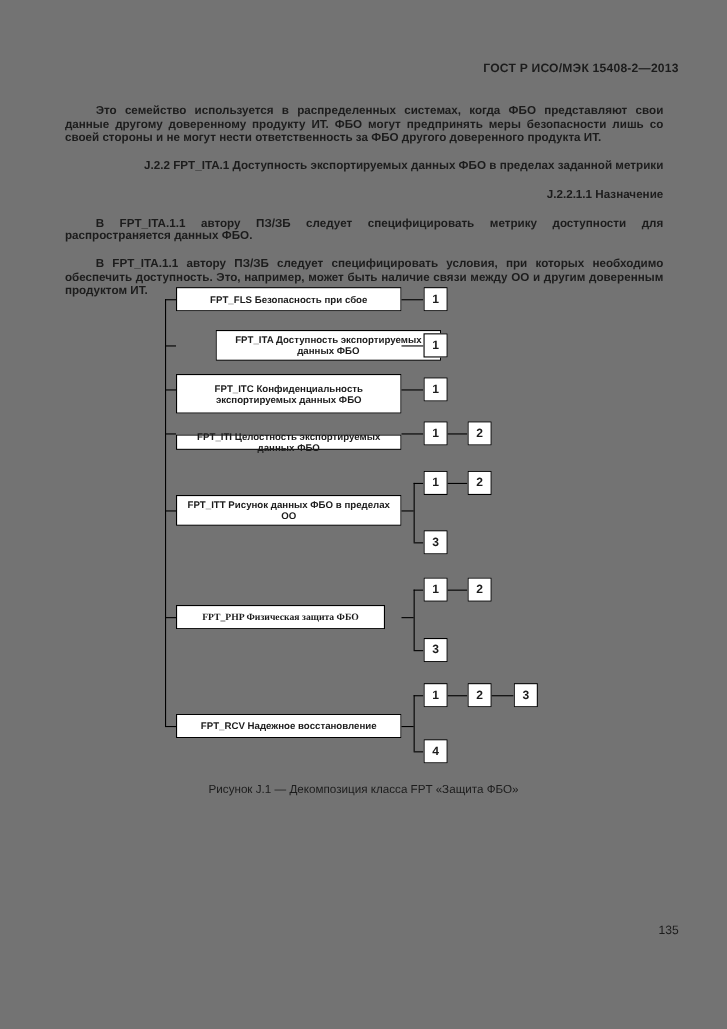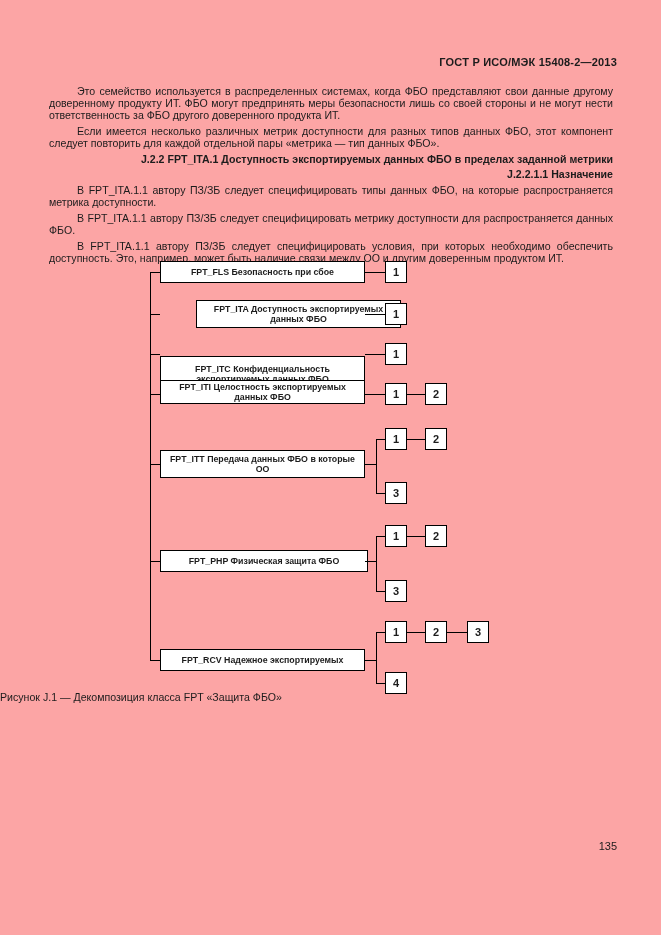--- a/index.html
+++ b/index.html
@@ -1,127 +1,125 @@
 <!DOCTYPE html>
 <html><head>
 <meta charset="utf-8">
 <style>
   html,body { margin:0; padding:0; background:#e8e8e8; }
   .page {
     position:relative;
     width:661px; height:935px;
     margin:0 auto;
-    background:#fca5a5;
+    background:#737373;
     font-family:"Liberation Sans", sans-serif;
     color:#1c1c1c;
     overflow:hidden;
   }
   .doc-header {
     position:absolute; top:56px; right:44px;
     font-size:11px; font-weight:bold; letter-spacing:0.2px;
   }
   .body-text {
     position:absolute; top:82px; left:45px; width:572px;
     font-size:10.6px; line-height:11.9px; text-align:justify;
   }
-  .body-text p { margin:4px; text-indent:28px; }
+  .body-text p { margin:14px; text-indent:28px;font-weight:bold; }
   .heading { font-weight:bold; text-align:right; }
 
   .diagram { position:absolute; top:258px; left:0; width:661px; height:445px; }
   .fbox {
     position:absolute; box-sizing:border-box;
     border:1px solid #000; background:#fff;
     display:flex; align-items:center; justify-content:center;
     text-align:center; font-size:8.8px; font-weight:bold; line-height:10.5px;
     padding:1px 6px;
   }
   .nbox {
     position:absolute; box-sizing:border-box;
     width:22px; height:22px; border:1px solid #000; background:#fff;
     display:flex; align-items:center; justify-content:center;
     font-size:11px; font-weight:bold;
   }
   .hline { position:absolute; height:1px; background:#000; }
   .vline { position:absolute; width:1px; background:#000; }
 
   .caption {
-    position:absolute; top:691px; left:0; width:661px;
-    text-align:left; font-size:10.6px;
+    position:absolute; top:712px; left:0; width:661px;
+    text-align:center; font-size:10.6px;
   }
   .page-number {
     position:absolute; top:840px; right:44px; font-size:11px;
   }
 </style>
 </head>
 <body>
 
 <div class="page">
 
   <div class="doc-header">ГОСТ Р ИСО/МЭК 15408-2—2013</div>
 
   <div class="body-text">
     <p>Это семейство используется в распределенных системах, когда ФБО представляют свои данные другому доверенному продукту ИТ. ФБО могут предпринять меры безопасности лишь со своей стороны и не могут нести ответственность за ФБО другого доверенного продукта ИТ.</p>
-    <p>Если имеется несколько различных метрик доступности для разных типов данных ФБО, этот компонент следует повторить для каждой отдельной пары «метрика — тип данных ФБО».</p>
     <p class="heading">J.2.2 FPT_ITA.1 Доступность экспортируемых данных ФБО в пределах заданной метрики</p>
     <p class="heading">J.2.2.1.1 Назначение</p>
-    <p>В FPT_ITA.1.1 автору ПЗ/ЗБ следует специфицировать типы данных ФБО, на которые распространяется метрика доступности.</p>
     <p>В FPT_ITA.1.1 автору ПЗ/ЗБ следует специфицировать метрику доступности для распространяется данных ФБО.</p>
     <p>В FPT_ITA.1.1 автору ПЗ/ЗБ следует специфицировать условия, при которых необходимо обеспечить доступность. Это, например, может быть наличие связи между ОО и другим доверенным продуктом ИТ.</p>
   </div>
 
   <div class="diagram">
 
     <div class="vline" style="left:150px; top:14px; height:388px;"></div>
 
     <div class="hline" style="left:150px; top:14px; width:10px;"></div>
     <div class="fbox" style="left:160px; top:3px; width:205px; height:22px;">FPT_FLS Безопасность при сбое</div>
     <div class="hline" style="left:365px; top:14px; width:20px;"></div>
     <div class="nbox" style="left:385px; top:3px;">1</div>
 
     <div class="hline" style="left:150px; top:56px; width:10px;"></div>
     <div class="fbox" style="left:160px; top:42px; width:205px; height:28px;margin-left:36px;">FPT_ITA Доступность экспортируемых данных ФБО</div>
     <div class="hline" style="left:365px; top:56px; width:20px;"></div>
     <div class="nbox" style="left:385px; top:45px;">1</div>
 
     <div class="hline" style="left:150px; top:96px; width:10px;"></div>
-    <div class="fbox" style="left:160px; top:82px; width:205px; height:36px;margin-top:16px;">FPT_ITC Конфиденциальность экспортируемых данных ФБО</div>
+    <div class="fbox" style="left:160px; top:82px; width:205px; height:36px;">FPT_ITC Конфиденциальность экспортируемых данных ФБО</div>
     <div class="hline" style="left:365px; top:96px; width:20px;"></div>
     <div class="nbox" style="left:385px; top:85px;">1</div>
 
     <div class="hline" style="left:150px; top:136px; width:10px;"></div>
-    <div class="fbox" style="left:160px; top:122px; width:205px; height:24px;">FPT_ITI Целостность экспортируемых данных ФБО</div>
+    <div class="fbox" style="left:160px; top:137px; width:205px; height:14px;">FPT_ITI Целостность экспортируемых данных ФБО</div>
     <div class="hline" style="left:365px; top:136px; width:20px;"></div>
     <div class="nbox" style="left:385px; top:125px;">1</div>
     <div class="hline" style="left:407px; top:136px; width:18px;"></div>
     <div class="nbox" style="left:425px; top:125px;">2</div>
 
     <div class="hline" style="left:150px; top:206px; width:10px;"></div>
-    <div class="fbox" style="left:160px; top:192px; width:205px; height:28px;">FPT_ITT Передача данных ФБО в которые ОО</div>
+    <div class="fbox" style="left:160px; top:192px; width:205px; height:28px;">FPT_ITT Рисунок данных ФБО в пределах ОО</div>
     <div class="hline" style="left:365px; top:206px; width:11px;"></div>
     <div class="vline" style="left:376px; top:181px; height:54px;"></div>
     <div class="hline" style="left:376px; top:181px; width:9px;"></div>
     <div class="nbox" style="left:385px; top:170px;">1</div>
     <div class="hline" style="left:407px; top:181px; width:18px;"></div>
     <div class="nbox" style="left:425px; top:170px;">2</div>
     <div class="hline" style="left:376px; top:235px; width:9px;"></div>
     <div class="nbox" style="left:385px; top:224px;">3</div>
 
     <div class="hline" style="left:150px; top:303px; width:10px;"></div>
-    <div class="fbox" style="left:160px; top:292px; width:208px; height:22px;">FPT_PHP Физическая защита ФБО</div>
+    <div class="fbox" style="left:160px; top:292px; width:190px; height:22px;font-family:Liberation Serif, serif;">FPT_PHP Физическая защита ФБО</div>
     <div class="hline" style="left:365px; top:303px; width:11px;"></div>
     <div class="vline" style="left:376px; top:278px; height:55px;"></div>
     <div class="hline" style="left:376px; top:278px; width:9px;"></div>
     <div class="nbox" style="left:385px; top:267px;">1</div>
     <div class="hline" style="left:407px; top:278px; width:18px;"></div>
     <div class="nbox" style="left:425px; top:267px;">2</div>
     <div class="hline" style="left:376px; top:333px; width:9px;"></div>
     <div class="nbox" style="left:385px; top:322px;">3</div>
 
     <div class="hline" style="left:150px; top:402px; width:10px;"></div>
-    <div class="fbox" style="left:160px; top:391px; width:205px; height:22px;">FPT_RCV Надежное экспортируемых</div>
+    <div class="fbox" style="left:160px; top:391px; width:205px; height:22px;">FPT_RCV Надежное восстановление</div>
     <div class="hline" style="left:365px; top:402px; width:11px;"></div>
     <div class="vline" style="left:376px; top:374px; height:51px;"></div>
     <div class="hline" style="left:376px; top:374px; width:9px;"></div>
     <div class="nbox" style="left:385px; top:363px;">1</div>
     <div class="hline" style="left:407px; top:374px; width:18px;"></div>
     <div class="nbox" style="left:425px; top:363px;">2</div>
     <div class="hline" style="left:447px; top:374px; width:20px;"></div>
     <div class="nbox" style="left:467px; top:363px;">3</div>
     <div class="hline" style="left:376px; top:425px; width:9px;"></div>
     <div class="nbox" style="left:385px; top:414px;">4</div>

